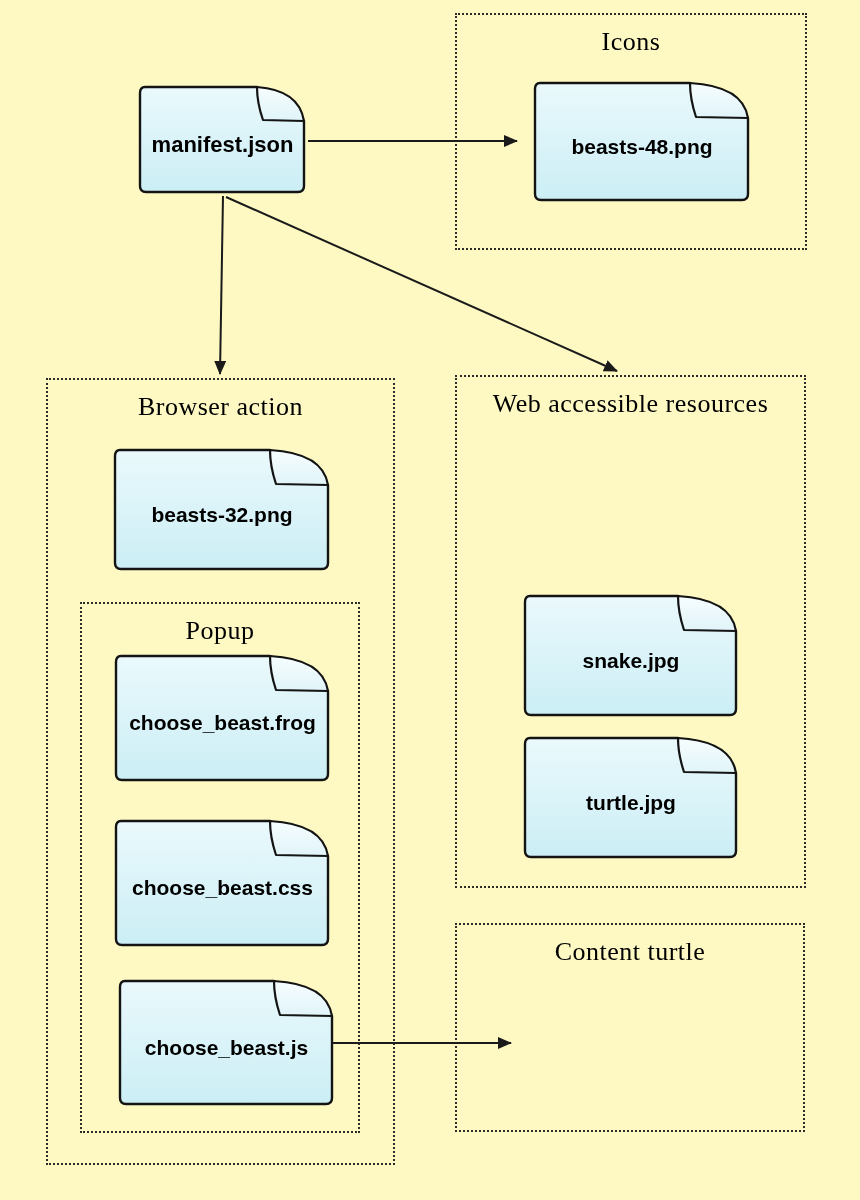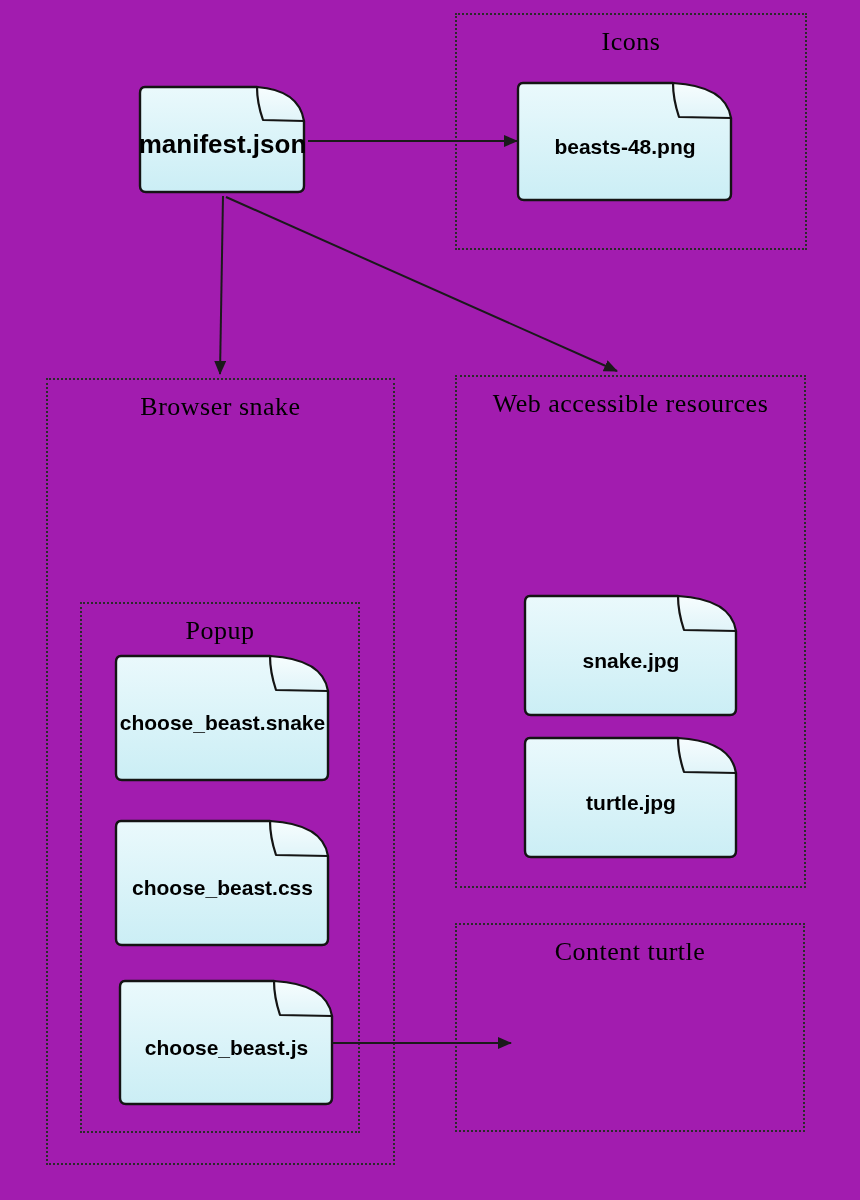--- a/index.html
+++ b/index.html
@@ -1,17 +1,17 @@
 <!DOCTYPE html>
 <html style="--node-border: #141414; --group-border: #2b2b2b; --edge-color: #1a1a1a; --text-color: #000000;"><head>
 <meta charset="utf-8">
 <style>
   html,body{margin:0;padding:0;background:#ffffff;}
   .canvas{
-    position:relative;width:860px;height:1200px;background:#a21caf;
+    position:relative;width:860px;height:1200px;background:#fef9c3;
     font-family:"Liberation Sans",sans-serif;overflow:hidden;
   }
   
   .group{
     position:absolute;border:2px dotted var(--group-border,#2b2b2b);
     box-sizing:border-box;background:transparent;z-index:1;
   }
   .group-label{
     position:absolute;top:12px;left:0;right:0;text-align:center;
     font-family:"Liberation Serif","DejaVu Serif",serif;
@@ -63,58 +63,65 @@
         <path id="arrowheadPath" d="M0 0 L14 6 L0 12 Z" fill="#1a1a1a"></path>
       </marker>
     </defs>
   </svg>
 
   <div class="group" style="left:455px;top:13px;width:352px;height:237px;">
     <div class="group-label">Icons</div>
   </div>
 
   <div class="group" style="left:46px;top:378px;width:349px;height:787px;">
-    <div class="group-label">Browser snake</div>
+    <div class="group-label">Browser action</div>
   </div>
 
   <div class="group" style="left:80px;top:602px;width:280px;height:531px;">
     <div class="group-label">Popup</div>
   </div>
 
   <div class="group" style="left:455px;top:375px;width:351px;height:513px;">
     <div class="group-label">Web accessible resources</div>
   </div>
 
   <div class="group" style="left:455px;top:923px;width:350px;height:209px;">
     <div class="group-label">Content turtle</div>
   </div>
 
   <div class="file-node" style="left:137px;top:84px;width:171px;height:111px;">
     <svg class="doc-shape" viewBox="0 0 171 111" width="171" height="111">
         <path class="doc-body" d="M8 3 L120 3 L167 37 L167 102 Q167 108 161 108 L9 108 Q3 108 3 102 L3 9 Q3 3 8 3 Z"></path>
         <path class="doc-flap" d="M120 3 Q162 6 167 37 L126 36 Q120 19 120 3 Z"></path>
       </svg>
-    <div class="file-label" style="font-size:26px;">manifest.json</div>
+    <div class="file-label" style="font-size:22px;">manifest.json</div>
   </div>
 
-  <div class="file-node" style="left:515px;top:80px;width:220px;height:123px;">
+  <div class="file-node" style="left:532px;top:80px;width:220px;height:123px;">
     <svg class="doc-shape" viewBox="0 0 220 123" width="220" height="123">
         <path class="doc-body" d="M8 3 L158 3 L216 38 L216 114 Q216 120 210 120 L9 120 Q3 120 3 114 L3 9 Q3 3 8 3 Z"></path>
         <path class="doc-flap" d="M158 3 Q211 6 216 38 L164 37 Q158 19 158 3 Z"></path>
       </svg>
     <div class="file-label">beasts-48.png</div>
   </div>
 
+  <div class="file-node" style="left:112px;top:447px;width:220px;height:125px;">
+    <svg class="doc-shape" viewBox="0 0 220 125" width="220" height="125">
+        <path class="doc-body" d="M8 3 L158 3 L216 38 L216 116 Q216 122 210 122 L9 122 Q3 122 3 116 L3 9 Q3 3 8 3 Z"></path>
+        <path class="doc-flap" d="M158 3 Q211 6 216 38 L164 37 Q158 19 158 3 Z"></path>
+      </svg>
+    <div class="file-label">beasts-32.png</div>
+  </div>
 
   <div class="file-node" style="left:113px;top:653px;width:219px;height:130px;">
     <svg class="doc-shape" viewBox="0 0 219 130" width="219" height="130">
         <path class="doc-body" d="M8 3 L157 3 L215 38 L215 121 Q215 127 209 127 L9 127 Q3 127 3 121 L3 9 Q3 3 8 3 Z"></path>
         <path class="doc-flap" d="M157 3 Q210 6 215 38 L163 37 Q157 19 157 3 Z"></path>
       </svg>
-    <div class="file-label">choose_beast.snake</div>
+    <div class="file-label">choose_beast.frog</div>
   </div>
 
   <div class="file-node" style="left:117px;top:978px;width:219px;height:129px;">
     <svg class="doc-shape" viewBox="0 0 219 129" width="219" height="129">
         <path class="doc-body" d="M8 3 L157 3 L215 38 L215 120 Q215 126 209 126 L9 126 Q3 126 3 120 L3 9 Q3 3 8 3 Z"></path>
         <path class="doc-flap" d="M157 3 Q210 6 215 38 L163 37 Q157 19 157 3 Z"></path>
       </svg>
     <div class="file-label">choose_beast.js</div>
   </div>
 

